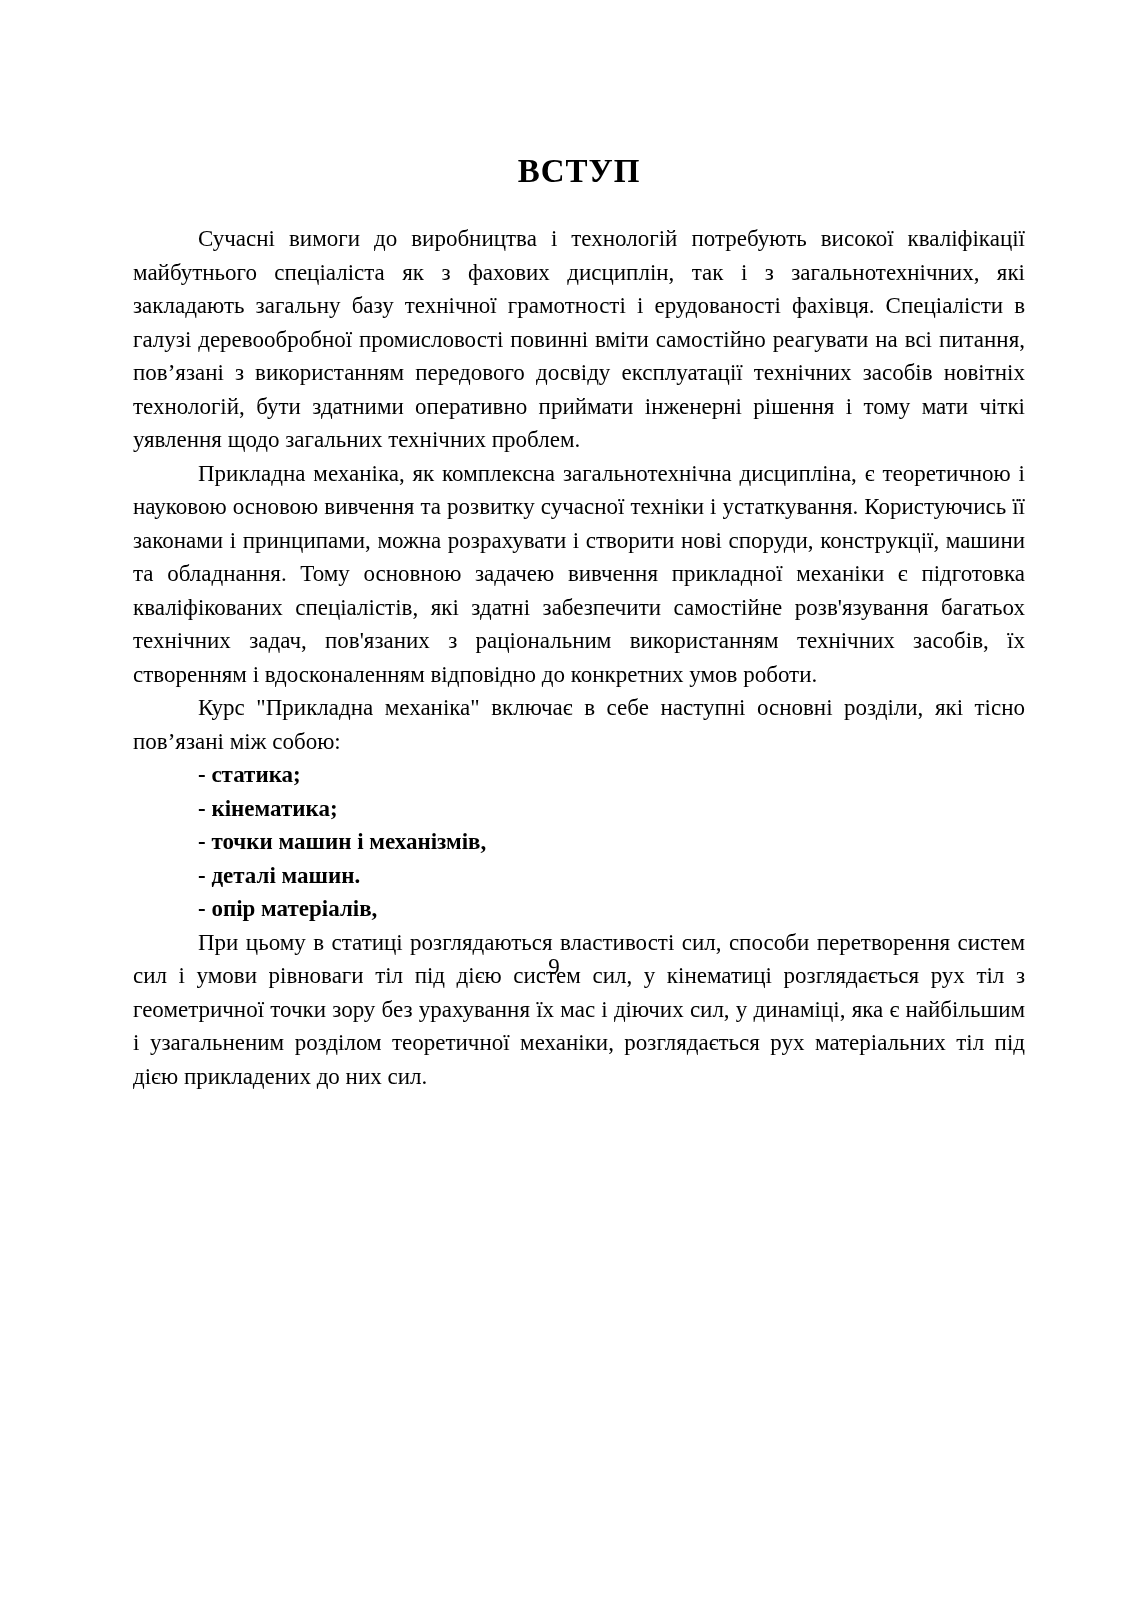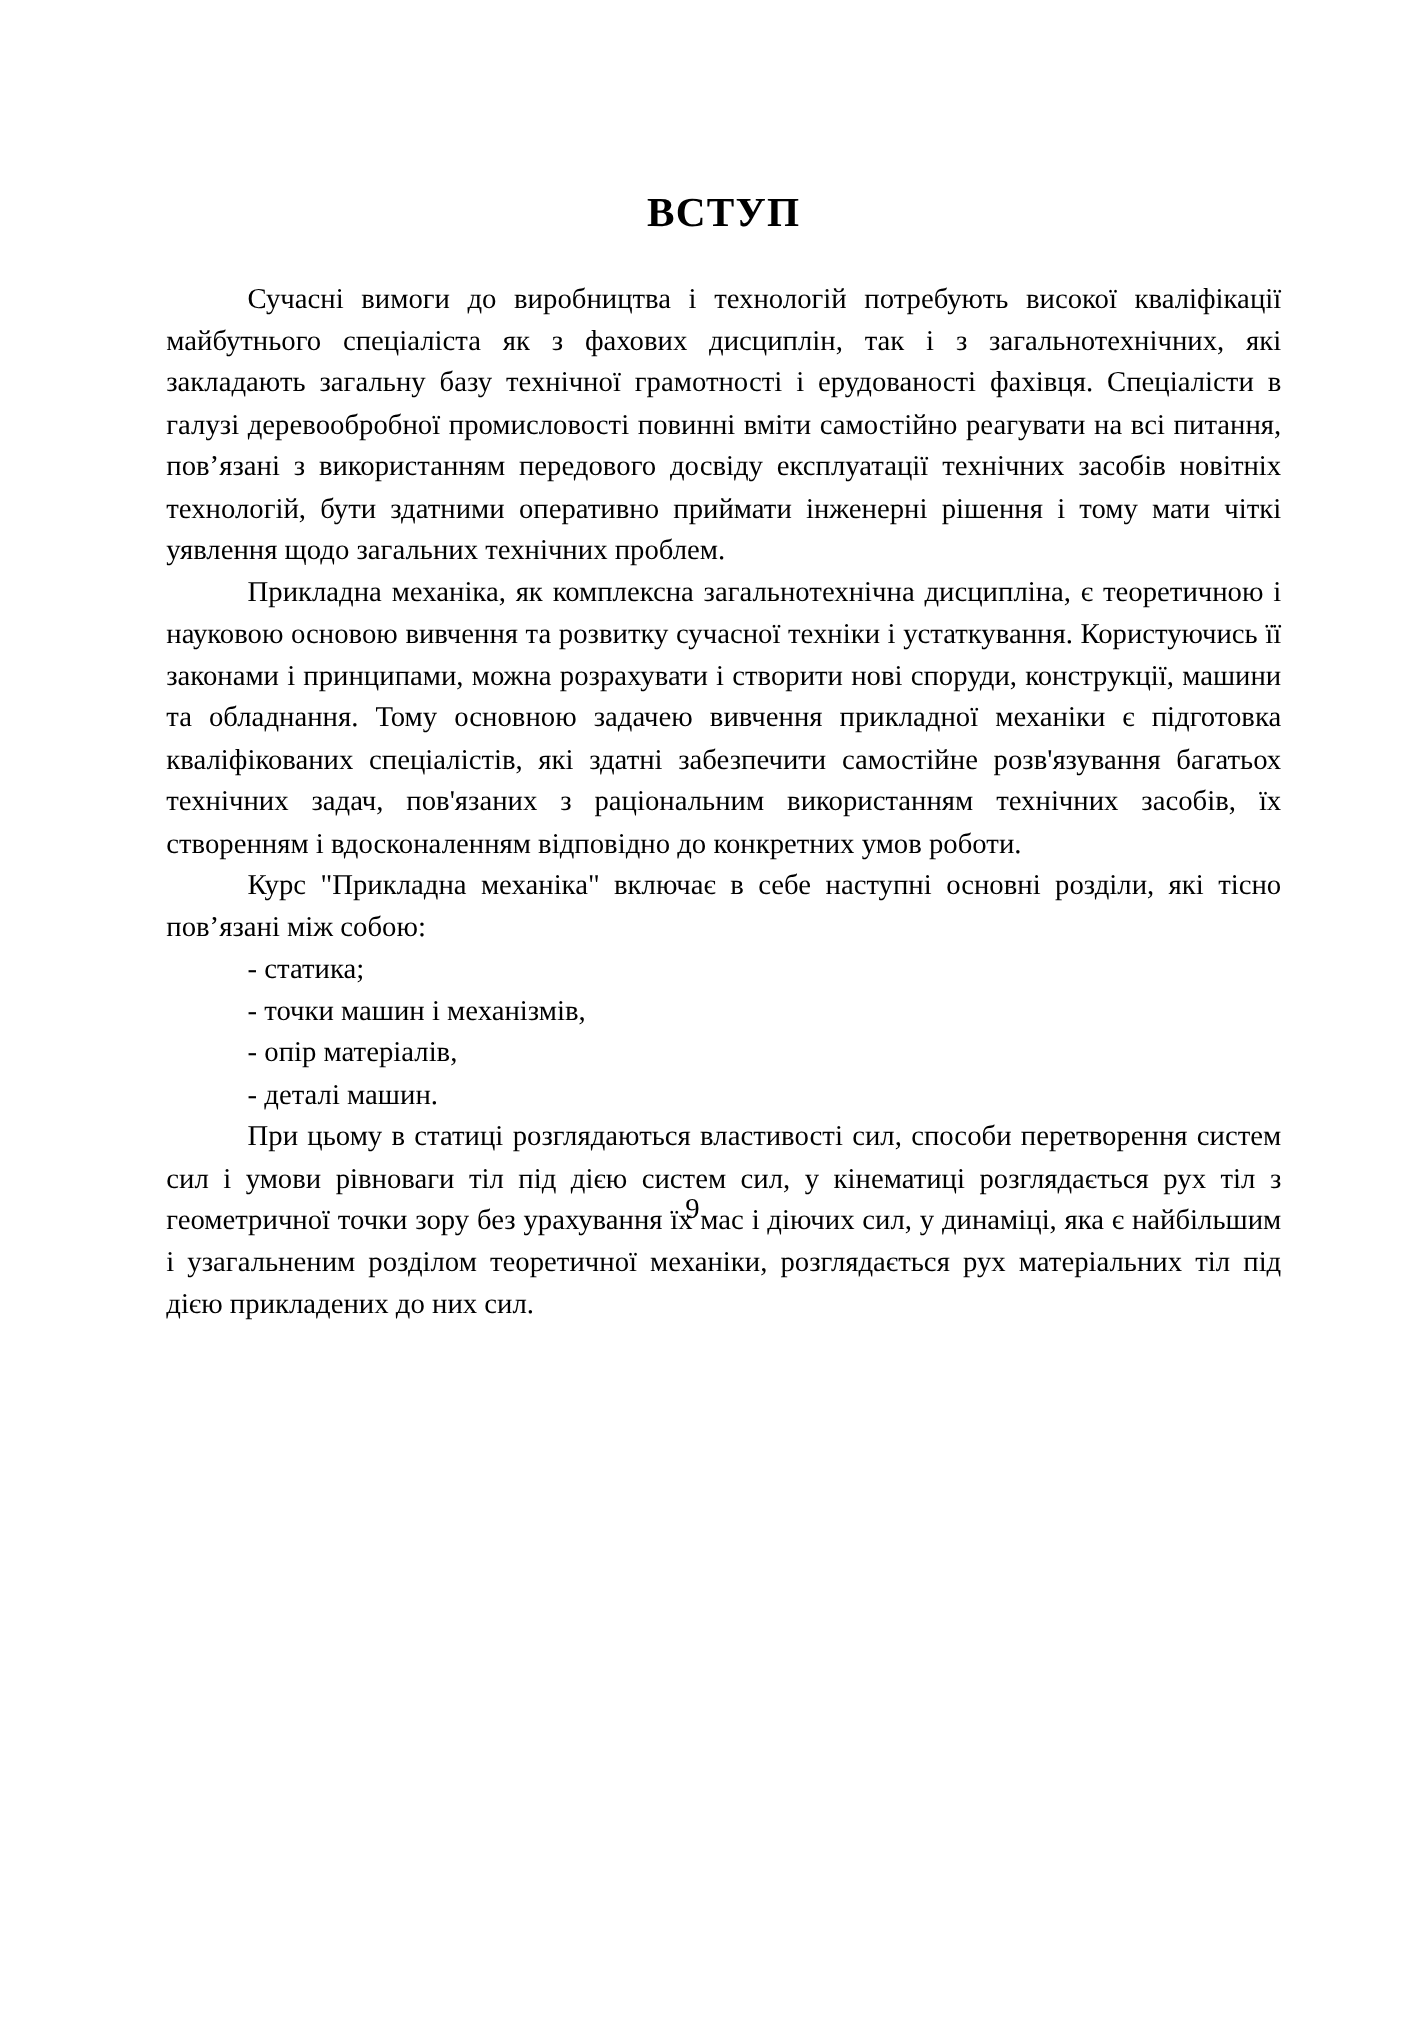--- a/index.html
+++ b/index.html
@@ -30,20 +30,21 @@
   }
   .para {
     margin: 0;
     text-align: justify;
     text-indent: 65px;
   }
   .list-item {
     margin: 0;
     padding-left: 65px;
     text-align: left;
+    font-weight: bold;
   }
   .page-number {
     position: absolute;
     left: 133px;
     right: 167px;
     bottom: 172px;
     text-align: center;
   }
 </style>
 </head>
@@ -54,27 +55,28 @@
   <h1 class="title">ВСТУП</h1>
 
   <p class="para">Сучасні вимоги до виробництва і технологій потребують високої кваліфікації майбутнього спеціаліста як з фахових дисциплін, так і з загальнотехнічних, які закладають загальну базу технічної грамотності і ерудованості фахівця. Спеціалісти в галузі деревообробної промисловості повинні вміти самостійно реагувати на всі питання, пов’язані з використанням передового досвіду експлуатації технічних засобів новітніх технологій, бути здатними оперативно приймати інженерні рішення і тому мати чіткі уявлення щодо загальних технічних проблем.</p>
 
   <p class="para">Прикладна механіка, як комплексна загальнотехнічна дисципліна, є теоретичною і науковою основою вивчення та розвитку сучасної техніки і устаткування. Користуючись її законами і принципами, можна розрахувати і створити нові споруди, конструкції, машини та обладнання. Тому основною задачею вивчення прикладної механіки є підготовка кваліфікованих спеціалістів, які здатні забезпечити самостійне розв'язування багатьох технічних задач, пов'язаних з раціональним використанням технічних засобів, їх створенням і вдосконаленням відповідно до конкретних умов роботи.</p>
 
   <p class="para">Курс "Прикладна механіка" включає в себе наступні основні розділи, які тісно пов’язані між собою:</p>
 
   <div class="list-item">- статика;</div>
 
+  <div class="list-item">- кінематика;</div>
 
 
   <div class="list-item">- точки машин і механізмів,</div>
 
+  <div class="list-item">- деталі машин.</div>
+
   <div class="list-item">- опір матеріалів,</div>
-
-  <div class="list-item">- деталі машин.</div>
 
 
   <p class="para">При цьому в статиці розглядаються властивості сил, способи перетворення систем сил і умови рівноваги тіл під дією систем сил, у кінематиці розглядається рух тіл з геометричної точки зору без урахування їх мас і діючих сил, у динаміці, яка є найбільшим і узагальненим розділом теоретичної механіки, розглядається рух матеріальних тіл під дією прикладених до них сил.</p>
 
 
   <div class="page-number">9</div>
 
 </div>
 
 </body></html>

